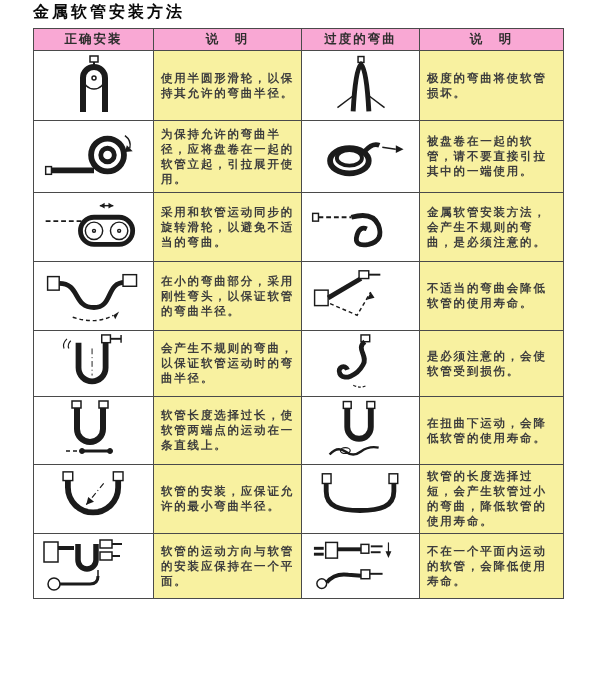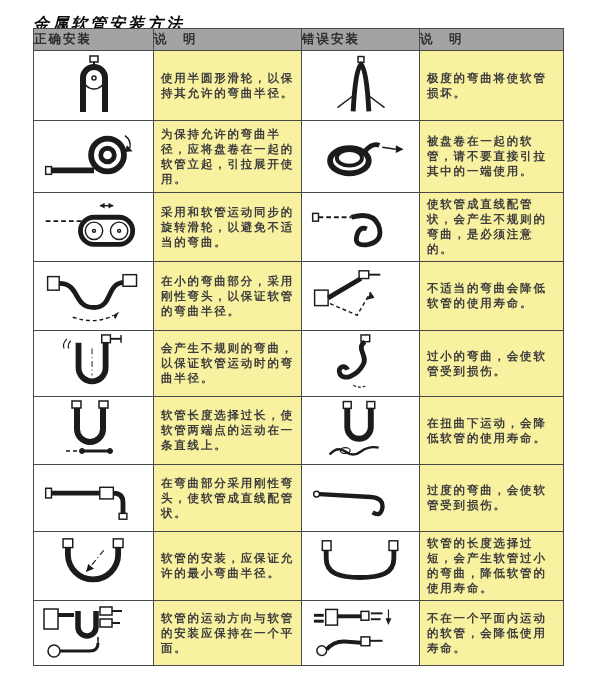--- a/index.html
+++ b/index.html
@@ -2,41 +2,41 @@
 <html><head>
 <meta charset="utf-8">
 <style>
   html,body{margin:0;padding:0;}
   body{
     width:600px;height:698px;position:relative;background:#ffffff;
     font-family:"DejaVu Sans","Liberation Sans",sans-serif;
     overflow:hidden;
   }
   .page-title{
-    position:absolute;left:33px;top:14px;
+    position:absolute;left:33px;top:2px;
     font-family:"DejaVu Serif","Liberation Serif",serif;
-    font-weight:bold;font-style:italic;
+    font-weight:bold;
     font-size:16px;letter-spacing:3px;color:#0a0a0a;
   }
   table.main{
     position:absolute;left:33px;top:28px;width:530px;
     border-collapse:collapse;table-layout:fixed;
   }
   table.main th, table.main td{
     border:1px solid #4a4a4a;
     overflow:hidden;
   }
   col.c-img1{width:120px;}
   col.c-txt1{width:148px;}
   col.c-img2{width:118px;}
   col.c-txt2{width:144px;}
   th{
-    background:#a3a3a3;height:21px;
+    background:#f9a8d4;height:21px;
     font-size:12.5px;font-weight:bold;color:#2e2e2e;
-    letter-spacing:2px;text-align:left;padding:0;
+    letter-spacing:2px;text-align:center;padding:0;
   }
   td.img{
     background:#ffffff;text-align:center;vertical-align:middle;padding:0;
   }
   td.txt{
     background:#f8f1a0;
     font-size:11.5px;font-weight:bold;color:#3d3d3d;
     letter-spacing:1.8px;line-height:15px;
     padding:4px 7px;vertical-align:middle;text-align:left;
   }
@@ -55,21 +55,21 @@
   <colgroup>
     <col class="c-img1">
       <col class="c-txt1">
       <col class="c-img2">
       <col class="c-txt2">
   </colgroup>
   <thead>
     <tr>
       <th>正确安装</th>
       <th>说　明</th>
-      <th>错误安装</th>
+      <th>过度的弯曲</th>
       <th>说　明</th>
     </tr>
   </thead>
   <tbody>
 
     <tr style="height:70px;">
       <td class="img">
         <span class="ill" title="hose-over-semicircular-pulley">
           <svg width="104" height="60" viewBox="0 0 104 60">
             <line x1="52" y1="2" x2="52" y2="13" stroke-width="2"></line>
@@ -141,21 +141,21 @@
       <td class="txt">采用和软管运动同步的旋转滑轮，以避免不适当的弯曲。</td>
       <td class="img">
         <span class="ill" title="overlong-hose-irregular-bend">
           <svg width="102" height="58" viewBox="0 0 104 60">
             <rect x="2" y="18" width="6" height="8" fill="#fff" stroke-width="1.5"></rect>
             <line x1="8" y1="22" x2="42" y2="22" stroke-width="2" stroke-dasharray="5,3"></line>
             <path d="M42 22 q22 -6 28 8 q6 16 -10 20 q-16 3 -12 -10 q3 -9 10 -6" fill="none" stroke-width="5"></path>
           </svg>
         </span>
       </td>
-      <td class="txt">使软管成直线配管状，会产生不规则的弯曲，是必须注意的。</td>
+      <td class="txt">金属软管安装方法，会产生不规则的弯曲，是必须注意的。</td>
     </tr>
 
     <tr style="height:69px;">
       <td class="img">
         <span class="ill" title="rigid-elbows-at-small-bends">
           <svg width="104" height="58" viewBox="0 0 104 60">
             <rect x="4" y="12" width="12" height="14" fill="#fff" stroke-width="1.5"></rect>
             <path d="M16 19 C38 19 30 44 52 44 C72 44 64 18 84 18" fill="none" stroke-width="5"></path>
             <rect x="82" y="10" width="14" height="12" fill="#fff" stroke-width="1.5"></rect>
             <path d="M30 54 q24 8 42 -2" fill="none" stroke-width="1.5" stroke-dasharray="4,3"></path>
@@ -196,21 +196,21 @@
       <td class="txt">会产生不规则的弯曲，以保证软管运动时的弯曲半径。</td>
       <td class="img">
         <span class="ill" title="undersized-bend-hook">
           <svg width="102" height="58" viewBox="0 0 104 60">
             <rect x="52" y="2" width="9" height="7" fill="#fff" stroke-width="1.5"></rect>
             <path d="M56 9 C46 16 60 24 54 33 C48 44 34 50 30 42 C27 35 36 32 38 38" fill="none" stroke-width="5"></path>
             <path d="M44 54 q8 4 14 0" fill="none" stroke-width="1.2" stroke-dasharray="3,2"></path>
           </svg>
         </span>
       </td>
-      <td class="txt">过小的弯曲，会使软管受到损伤。</td>
+      <td class="txt">是必须注意的，会使软管受到损伤。</td>
     </tr>
 
     <tr style="height:68px;">
       <td class="img">
         <span class="ill" title="rigid-elbows-motion-on-straight-line">
           <svg width="104" height="60" viewBox="0 0 104 60">
             <rect x="30" y="2" width="9" height="7" fill="#fff" stroke-width="1.5"></rect>
             <rect x="57" y="2" width="9" height="7" fill="#fff" stroke-width="1.5"></rect>
             <path d="M35 9 V30 A13 13 0 0 0 61 30 V9" fill="none" stroke-width="6"></path>
             <line x1="24" y1="52" x2="36" y2="52" stroke-width="1.5" stroke-dasharray="4,3"></line>
@@ -228,43 +228,20 @@
             <rect x="58" y="2" width="8" height="7" fill="#fff" stroke-width="1.5"></rect>
             <path d="M38 9 V28 A12 12 0 0 0 62 28 V9" fill="none" stroke-width="6"></path>
             <path d="M20 56 q8 -9 16 -3 t16 0 t18 -4" fill="none" stroke-width="2.5"></path>
             <ellipse cx="36" cy="52" rx="5" ry="3" fill="none" stroke-width="1.2"></ellipse>
           </svg>
         </span>
       </td>
       <td class="txt">在扭曲下运动，会降低软管的使用寿命。</td>
     </tr>
 
-    <tr style="height:67px;">
-      <td class="img">
-        <span class="ill" title="rigid-elbow-straight-pipe-run">
-          <svg width="104" height="58" viewBox="0 0 104 60">
-            <rect x="2" y="22" width="6" height="10" fill="#fff" stroke-width="1.5"></rect>
-            <line x1="8" y1="27" x2="58" y2="27" stroke-width="5"></line>
-            <rect x="58" y="21" width="14" height="12" fill="#fff" stroke-width="1.5"></rect>
-            <path d="M72 27 q10 0 10 10 L82 48" fill="none" stroke-width="5"></path>
-            <rect x="78" y="48" width="8" height="6" fill="#fff" stroke-width="1.5"></rect>
-          </svg>
-        </span>
-      </td>
-      <td class="txt">在弯曲部分采用刚性弯头，使软管成直线配管状。</td>
-      <td class="img">
-        <span class="ill" title="overbent-end-run">
-          <svg width="102" height="58" viewBox="0 0 104 60">
-            <circle cx="6" cy="28" r="3" fill="none" stroke-width="1.5"></circle>
-            <path d="M9 28 L62 31 q14 1 12 12 q-2 9 -10 4" fill="none" stroke-width="4.5"></path>
-          </svg>
-        </span>
-      </td>
-      <td class="txt">过度的弯曲，会使软管受到损伤。</td>
-    </tr>
 
     <tr style="height:69px;">
       <td class="img">
         <span class="ill" title="minimum-bend-radius-u-install">
           <svg width="104" height="58" viewBox="0 0 104 60">
             <rect x="20" y="4" width="10" height="9" fill="#fff" stroke-width="1.5"></rect>
             <rect x="72" y="4" width="10" height="9" fill="#fff" stroke-width="1.5"></rect>
             <path d="M25 13 V20 A26 26 0 0 0 77 20 V13" fill="none" stroke-width="6"></path>
             <line x1="62" y1="16" x2="44" y2="38" stroke-width="1.2" stroke-dasharray="6,3,1,3"></line>
             <polygon points="44,38 46,30 52,35"></polygon>

